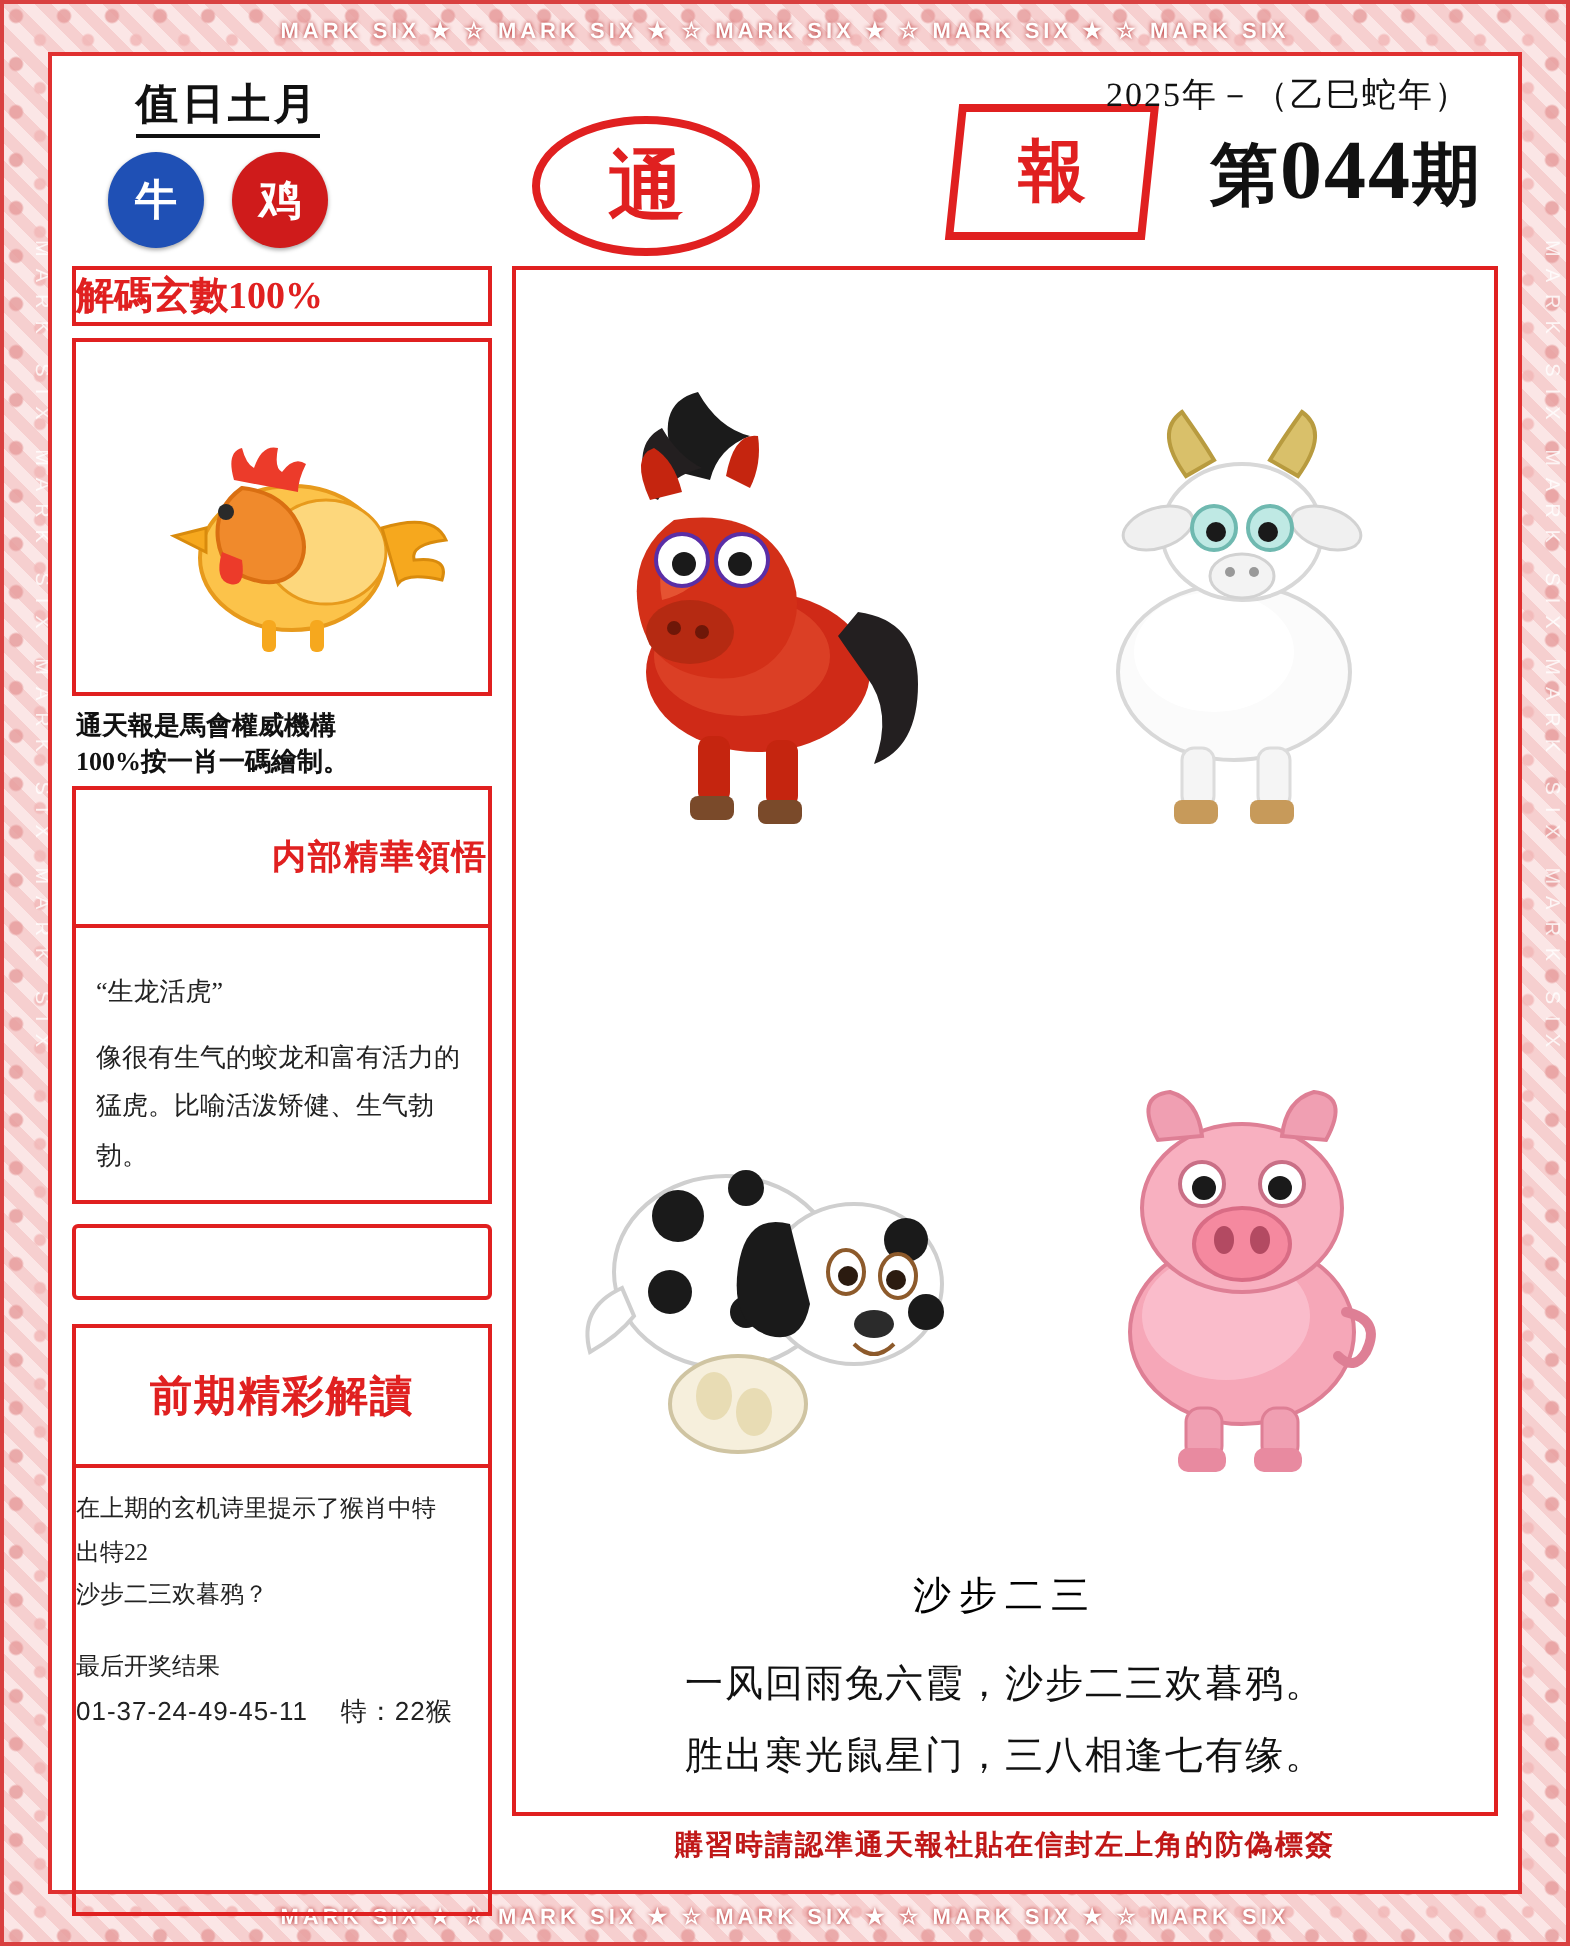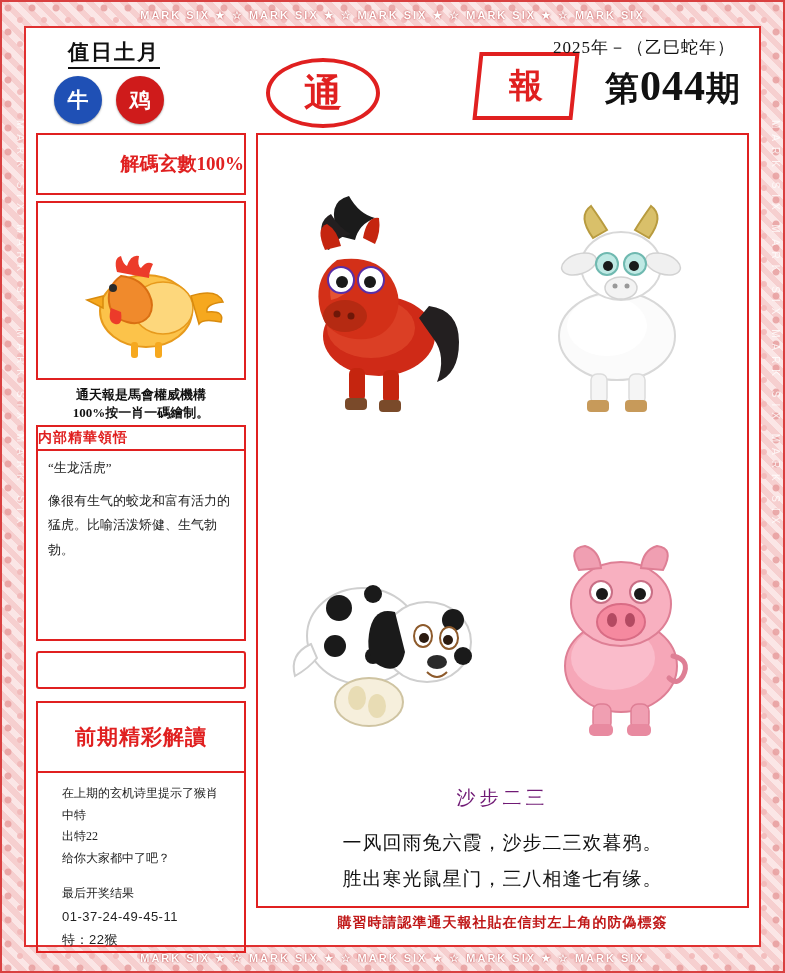--- a/index.html
+++ b/index.html
@@ -90,71 +90,71 @@
   }
   .hdr-issue .num{font-size:42px;}
 
   
   .body{display:flex;padding:0 10px;gap:10px;}
   .col-left{width:210px;flex:0 0 210px;}
   .col-right{flex:1;}
 
   .lbl-red-box{
     border:2px solid #e02020;background:#ffffff;
-    text-align:right;padding:16px 0;
+    text-align:left;padding:0 0;
     font-size:19px;font-weight:bold;color:#e02020;
     margin-bottom:6px;
   }
   .pic-box{
     border:2px solid #e02020;height:175px;background:#fff;
     display:flex;align-items:center;justify-content:center;position:relative;
   }
   .note-2line{
     font-size:13px;color:#111;line-height:1.35;padding:6px 2px 4px 2px;
-    font-weight:bold;text-align:center;
+    font-weight:bold;text-align:left;
   }
   .section-title{
-    border:2px solid #e02020;text-align:left;padding:2px 0;
-    font-size:14px;font-weight:bold;color:#e02020;letter-spacing:1px;
+    border:2px solid #e02020;text-align:right;padding:22px 0;
+    font-size:17px;font-weight:bold;color:#e02020;letter-spacing:1px;
   }
   .text-box{
-    border:2px solid #e02020;border-top:none;height:190px;
-    padding:5px 10px;font-size:13px;color:#222;line-height:1.9;
+    border:2px solid #e02020;border-top:none;height:138px;
+    padding:20px 10px;font-size:13px;color:#222;line-height:1.9;
     box-sizing:border-box;
   }
   .text-box .quote{margin-bottom:8px;}
   .empty-box{
     border:2px solid #e02020;height:34px;margin-top:10px;border-radius:3px;
   }
   .prev-title{
     border:2px solid #e02020;text-align:center;padding:20px 0;margin-top:12px;
     font-size:21px;font-weight:bold;color:#e02020;letter-spacing:1px;
   }
   .prev-box{
-    border:2px solid #e02020;border-top:none;height:180px;
-    padding:10px 24px;font-size:12px;color:#222;line-height:1.8;
+    border:2px solid #e02020;border-top:none;height:224px;
+    padding:10px 0;font-size:12px;color:#222;line-height:1.8;
     box-sizing:border-box;
   }
   .prev-box .spaced{margin-top:14px;}
   .prev-box .nums{font-family:"Liberation Sans", sans-serif;font-size:13px;letter-spacing:.5px;}
 
   
   .pic-panel{
     border:2px solid #e02020;background:#ffffff;height:775px;
     box-sizing:border-box;padding:8px;position:relative;
   }
   .animals{
     display:grid;grid-template-columns:1fr 1fr;grid-template-rows:1fr 1fr;
     height:650px;
   }
   .animal-cell{display:flex;align-items:center;justify-content:center;}
   .poem{
     text-align:center;margin-top:-8px;
   }
-  .poem .head{font-size:19px;color:#701a75;letter-spacing:4px;margin-bottom:14px;}
+  .poem .head{font-size:19px;color:#000000;letter-spacing:4px;margin-bottom:14px;}
   .poem .line{font-size:19px;color:#111;letter-spacing:1px;line-height:1.9;}
 
   .footer-note{
     text-align:center;font-size:14px;color:#c01818;font-weight:bold;
     letter-spacing:1px;margin-top:6px;
   }
 
   svg{display:block;}
 </style>
 </head>
@@ -225,21 +225,21 @@
           <div class="quote">“生龙活虎”</div>
           <div>像很有生气的蛟龙和富有活力的猛虎。比喻活泼矫健、生气勃勃。</div>
         </div>
 
         <div class="empty-box"></div>
 
         <div class="prev-title">前期精彩解讀</div>
         <div class="prev-box">
           <div>在上期的玄机诗里提示了猴肖中特</div>
           <div>出特22</div>
-          <div>给你大家都中了吧？</div>
+          <div>沙步二三欢暮鸦？</div>
           <div class="spaced">最后开奖结果</div>
           <div class="nums">
             <span>01-37-24-49-45-11</span>
             &nbsp;&nbsp;
             <span>特：22猴</span>
           </div>
         </div>
       </div>
 
       <div class="col-right">

